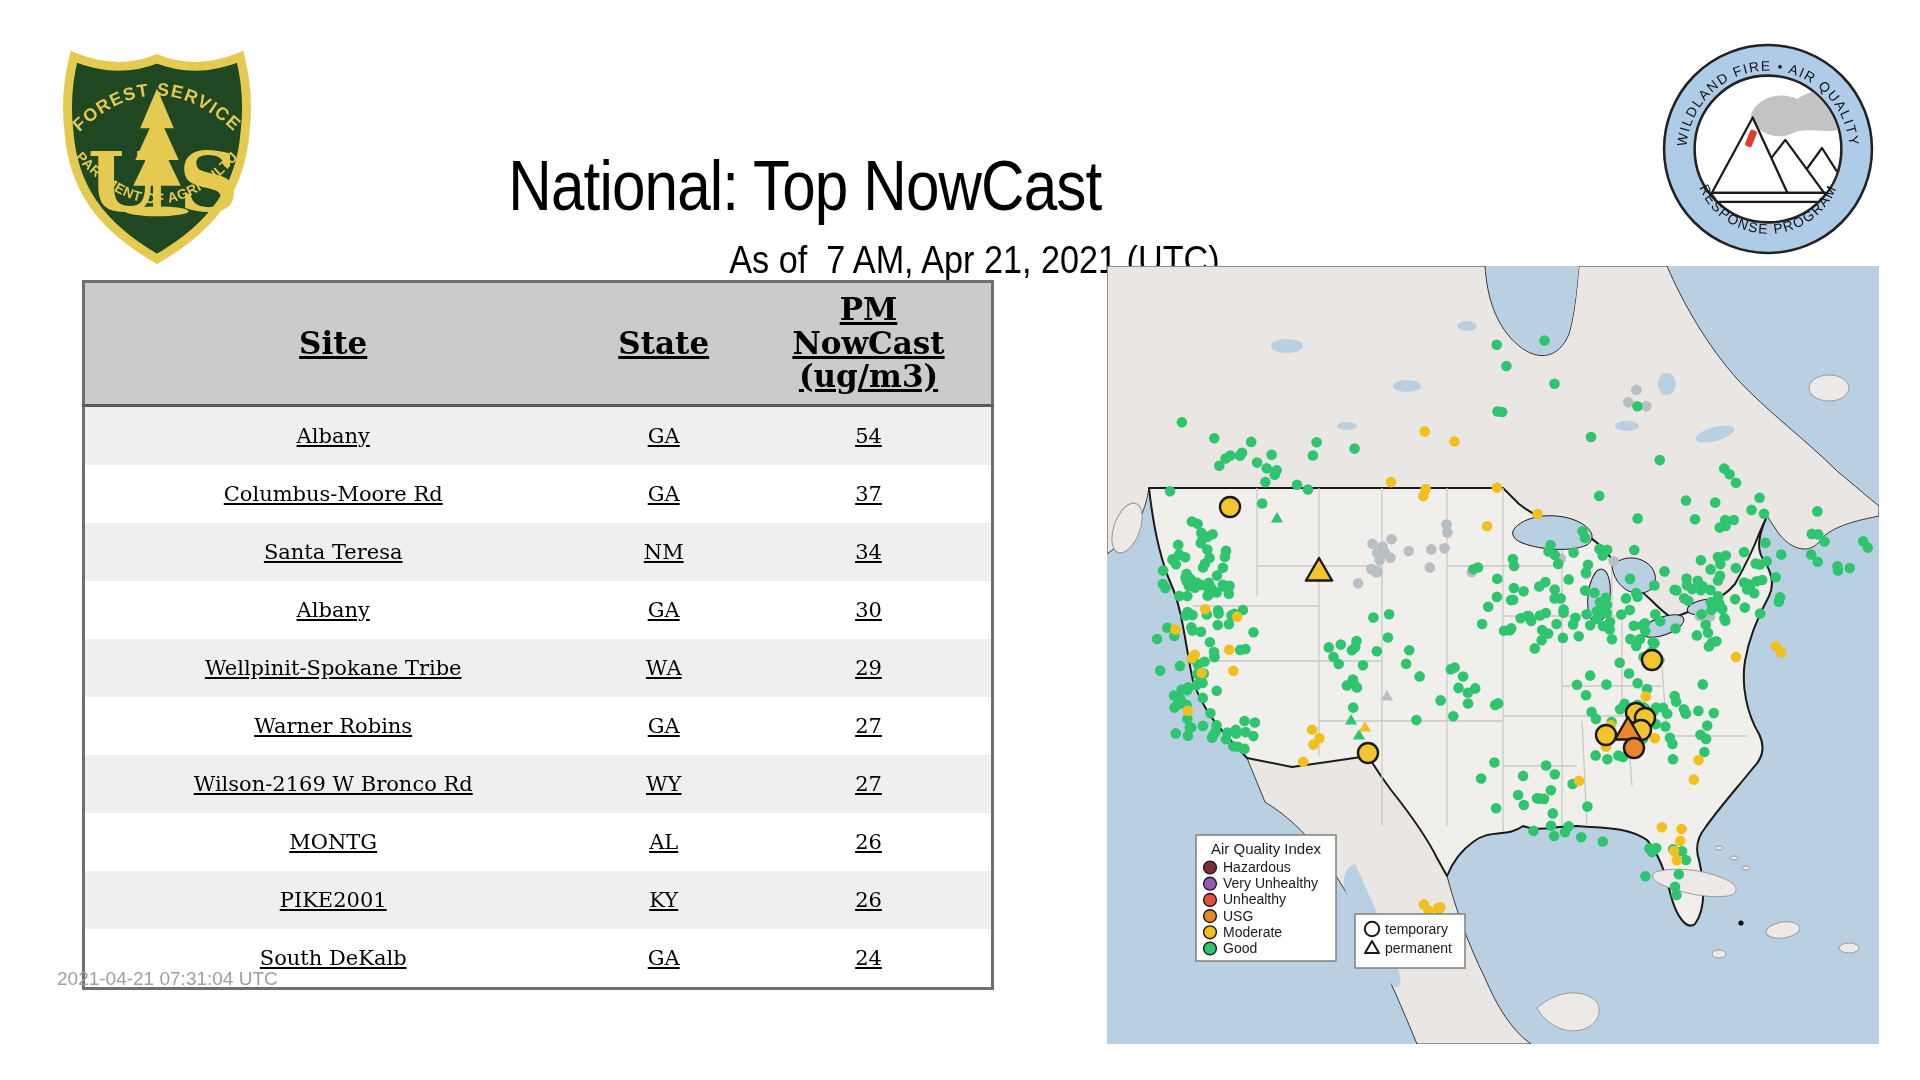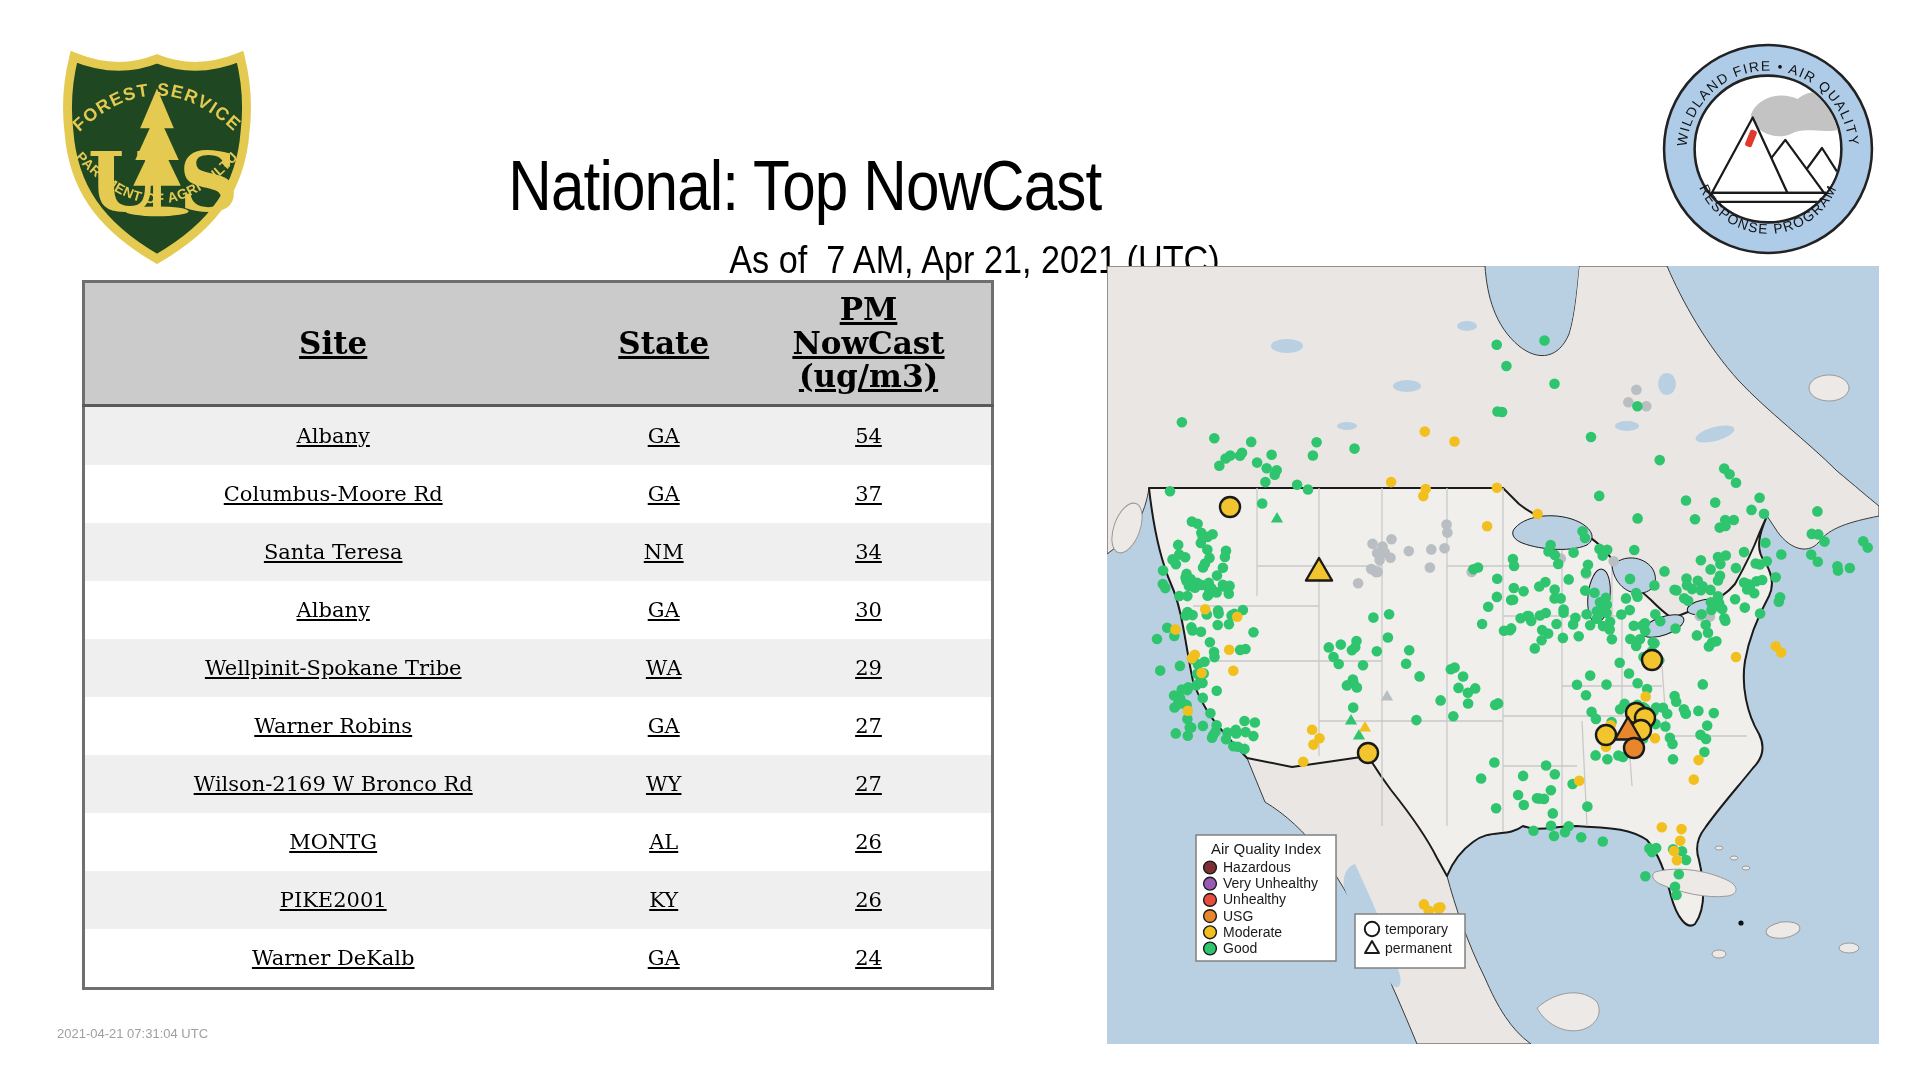--- a/index.html
+++ b/index.html
@@ -24,21 +24,21 @@
             font-family:"DejaVu Serif","Liberation Serif",serif;}
   table.now thead th{background:#cbcbcb;border-bottom:3px solid #5a5a5a;
             font-size:31px;font-weight:bold;height:121px;vertical-align:middle;
             text-align:center;line-height:1.08;padding:0;}
   table.now tbody td{height:58px;font-size:21px;text-align:center;vertical-align:middle;padding:0;}
   table.now tbody tr:nth-child(odd){background:#efefef;}
   table.now tbody tr:nth-child(even){background:#ffffff;}
   col.c-site{width:500px;} col.c-state{width:165px;} col.c-pm{width:247px;}
 
   
-  #timestamp{position:absolute;left:57px;top:1026px;font-size:13px;color:#9f9f9f;}
+  #timestamp{position:absolute;left:57px;top:968px;font-size:19px;color:#9f9f9f;}
 
   
   #map-wrap{position:absolute;left:1071px;top:266px;width:772px;height:778px;padding-left:36px;}
   #map-wrap svg{display:block;}
   .map-legend-title{font-family:"Liberation Sans",sans-serif;font-size:15px;fill:#1a1a1a;}
   .map-legend-label{font-family:"Liberation Sans",sans-serif;font-size:14px;fill:#1a1a1a;}
 </style>
 </head>
 <body>
 
@@ -164,21 +164,21 @@
             <td>MONTG</td>
             <td>AL</td>
             <td>26</td>
           </tr>
           <tr>
             <td>PIKE2001</td>
             <td>KY</td>
             <td>26</td>
           </tr>
           <tr>
-            <td>Warner DeKalb</td>
+            <td>South DeKalb</td>
             <td>GA</td>
             <td>24</td>
           </tr>
         </tbody>
     </table>
   </div>
 
   <div id="map-wrap">
     <svg width="772" height="778" viewBox="0 0 772 778">
 

